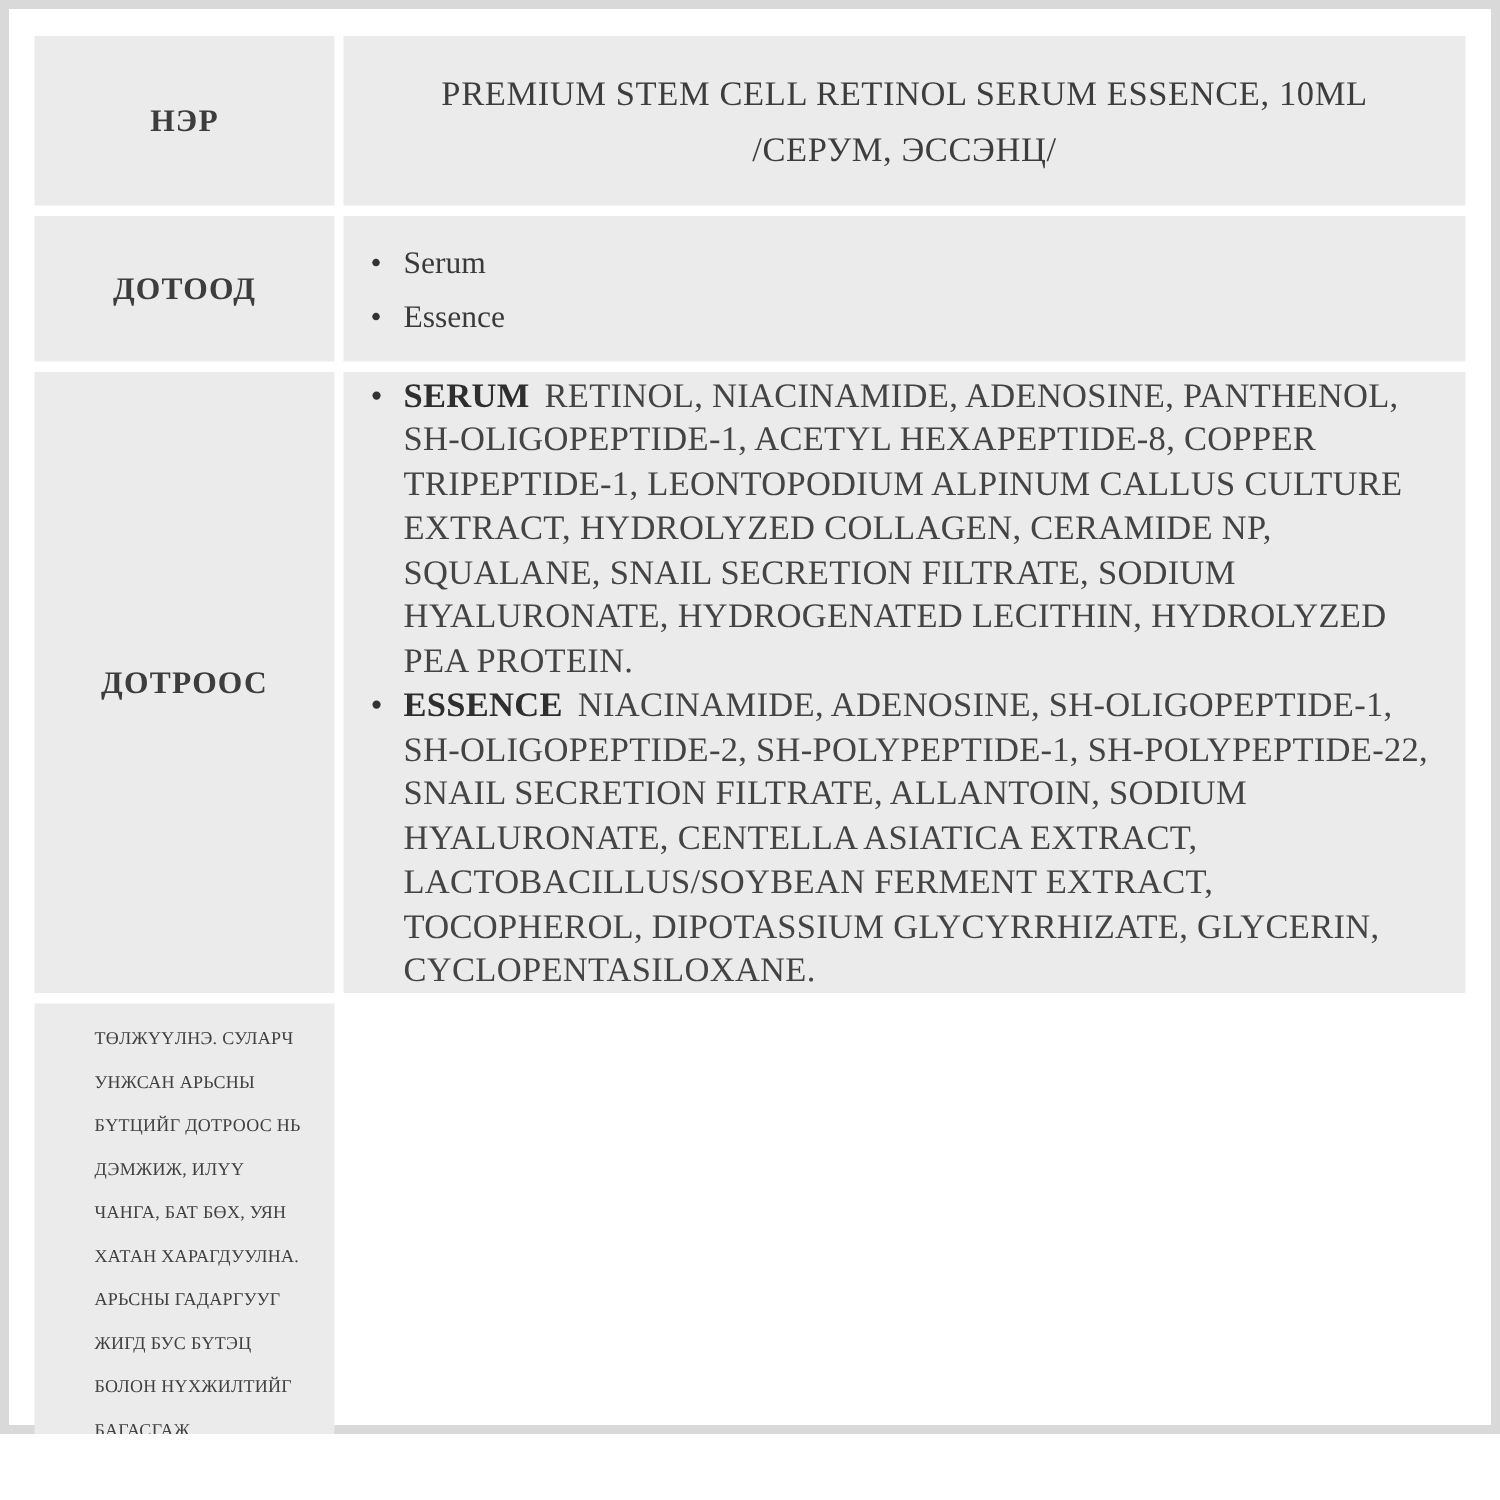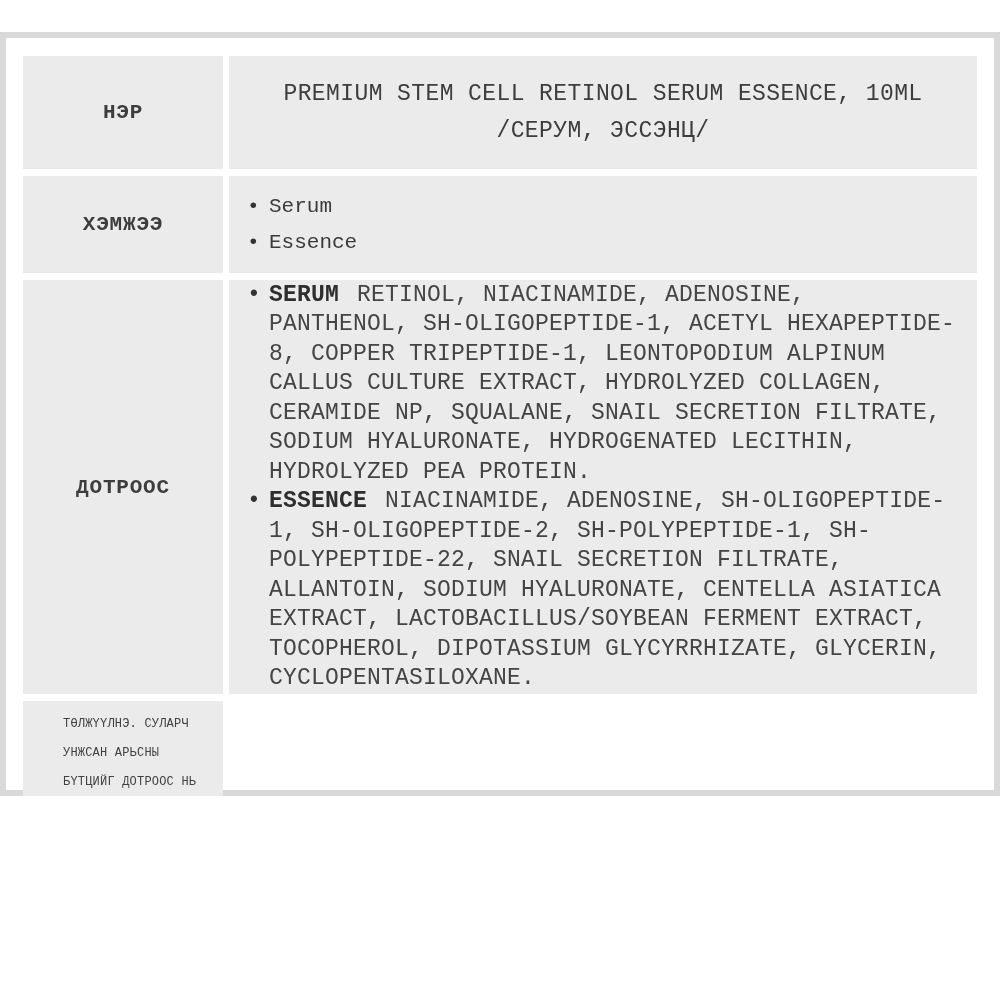--- a/index.html
+++ b/index.html
@@ -1,26 +1,25 @@
 <!DOCTYPE html>
 <html><head>
 <meta charset="utf-8">
 <style>
   html, body { margin: 0; padding: 0; background: #ffffff; }
   * { box-sizing: border-box; }
 
   .frame {
     width: 1000px;
-    height: 764px;
+    height: 956px;
     border: 6px solid #d9d9d9;
     background: #ffffff;
     padding: 18px 17px;
-    font-family: Liberation Mono, monospace;
+    font-family: Liberation Serif, serif;
     color: #414141;
-    margin-top: 32px;
   }
 
   .spec-table {
     display: grid;
     grid-template-columns: 200px 1fr;
     grid-template-rows: 113px 97px 414px 307px;
     gap: 7px 6px;
     width: 100%;
     height: 100%;
   }
@@ -109,21 +108,21 @@
 
     <div class="cell label-cell">
       <span>НЭР</span>
     </div>
     <div class="cell content-cell title-cell">
       <div class="title-line">PREMIUM STEM CELL RETINOL SERUM ESSENCE, 10ML</div>
       <div class="title-line">/СЕРУМ, ЭССЭНЦ/</div>
     </div>
 
     <div class="cell label-cell">
-      <span>ХЭМЖЭЭ</span>
+      <span>ДОТООД</span>
     </div>
     <div class="cell content-cell">
       <ul class="bullets size-list">
         <li>
           <span>Serum</span>
         </li>
         <li>
           <span>Essence</span>
         </li>
       </ul>

